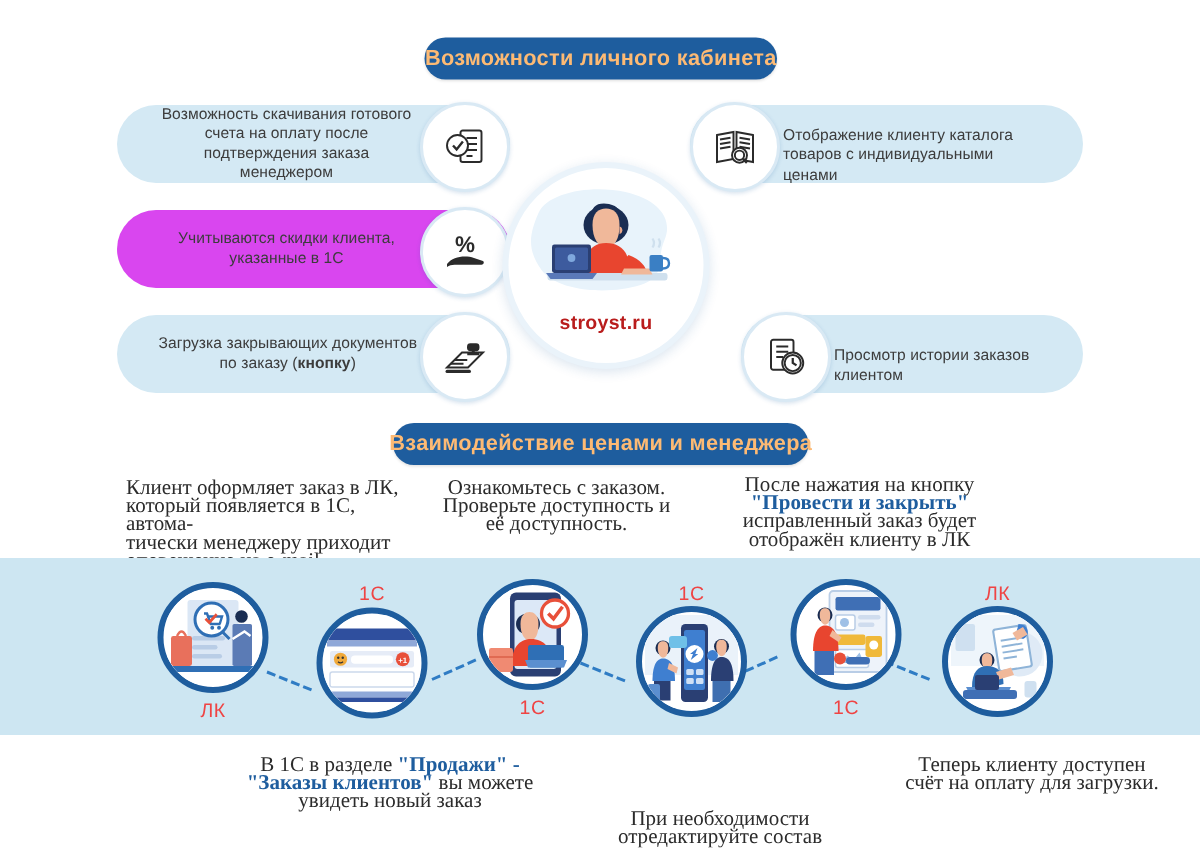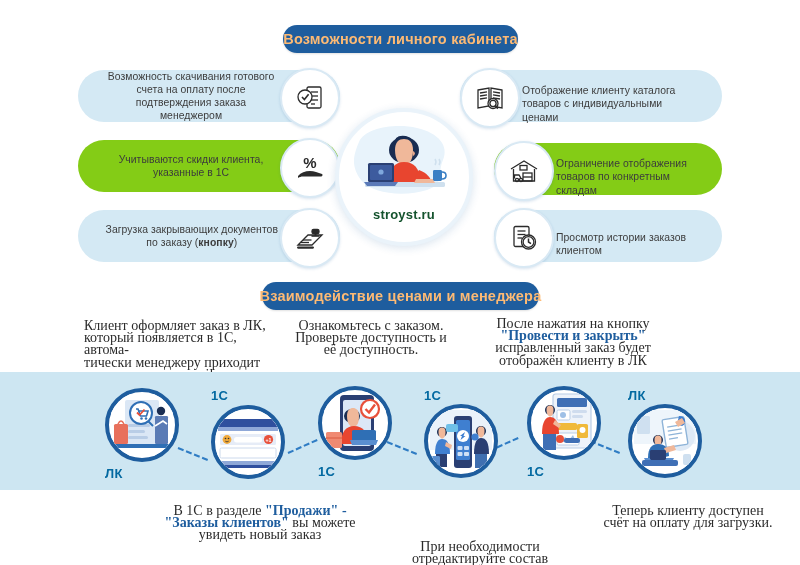--- a/index.html
+++ b/index.html
@@ -70,36 +70,36 @@
   .feat-right .badge{left:0;}
 
   #feature-0{left:78px;top:70px;width:262px;}
   #feature-1{left:78px;top:140px;width:262px;}
   #feature-2{left:78px;top:210px;width:262px;}
   #feature-3{left:460px;top:70px;width:262px;}
   #feature-4{left:494px;top:143px;width:228px;}
   #feature-5{left:494px;top:210px;width:228px;}
 
   .pill-a{background:#d4e9f4;}
-  .pill-b{background:#84cc16;}
+  .pill-b{background:#d946ef;}
 
   
   #hero{
     position:absolute;left:335px;top:108px;
     width:130px;height:130px;border-radius:50%;
     background:#ffffff;
     border:4px solid #eaf3fa;
     box-shadow:0 2px 8px rgba(30,93,158,.16);
     display:flex;flex-direction:column;
     align-items:center;justify-content:flex-start;
     overflow:hidden;
   }
   #hero .art{width:118px;height:86px;margin-top:8px;}
   #hero .site{
-    font-size:13px;font-weight:bold;color:#14532d;
+    font-size:13px;font-weight:bold;color:#b91c1c;
     letter-spacing:.2px;margin-top:1px;
   }
 
   
   .step-caption{
     position:absolute;
     font-size:14px;
     line-height:12.2px;
     color:#2b2b2b;
     text-align:center;
@@ -124,23 +124,23 @@
     border-radius:50%;
     background:#ffffff;
     border:4px solid #1e5d9e;
     box-sizing:border-box;
     overflow:hidden;
     display:flex;align-items:center;justify-content:center;
   }
   .node svg{display:block;}
   .node-label{
     position:absolute;
-    font-size:13px;font-weight:bold;color:#0369a1;
+    font-size:13px;font-weight:normal;color:#ef4444;
     letter-spacing:.3px;
-    text-align:left;
+    text-align:center;
   }
   .dash{
     position:absolute;
     height:0;border-top:2.5px dashed #2f7cc4;
     transform-origin:left center;
   }
 </style>
 </head>
 <body>
 
@@ -210,37 +210,20 @@
           <line x1="19" y1="8.8" x2="26" y2="10"></line>
         <line x1="19" y1="11.8" x2="26" y2="13"></line>
           <line x1="19" y1="14.8" x2="26" y2="16"></line>
         <circle cx="19" cy="20.5" r="5" fill="#fff"></circle>
         <circle cx="19" cy="20.5" r="3.1"></circle>
           <line x1="21.4" y1="23" x2="24" y2="25.5" stroke-width="1.8"></line>
       </svg>
     </div>
   </div>
 
-  <div class="feature feat-right" id="feature-4">
-    <div class="pill pill-b">
-      <div class="txt">Ограничение отображения товаров по конкретным складам</div>
-    </div>
-    <div class="badge">
-      <svg width="32" height="30" viewBox="0 0 32 30" fill="none" stroke="#2b2b2b" stroke-width="1.3">
-        <path d="M3 13 L16 5 L29 13"></path>
-          <path d="M5.5 13 L5.5 25 L26.5 25 L26.5 13"></path>
-        <rect x="12" y="9.5" width="7" height="4.5"></rect>
-        <rect x="15" y="17" width="9" height="8"></rect>
-        <line x1="15" y1="21" x2="24" y2="21"></line>
-        <circle cx="9" cy="24" r="1.6"></circle>
-          <circle cx="13" cy="24" r="1.6"></circle>
-        <path d="M6.5 22.5 L6.5 19 L11 19 L12.5 21.5 L12.5 22.5"></path>
-      </svg>
-    </div>
-  </div>
 
   <div class="feature feat-right" id="feature-5">
     <div class="pill pill-a">
       <div class="txt">Просмотр истории заказов клиентом</div>
     </div>
     <div class="badge">
       <svg width="30" height="30" viewBox="0 0 30 30" fill="none" stroke="#2b2b2b" stroke-width="1.3">
         <rect x="5" y="3.5" width="15" height="20" rx="1.5"></rect>
         <line x1="8.5" y1="8" x2="16.5" y2="8"></line>
           <line x1="8.5" y1="11.5" x2="16.5" y2="11.5"></line>

